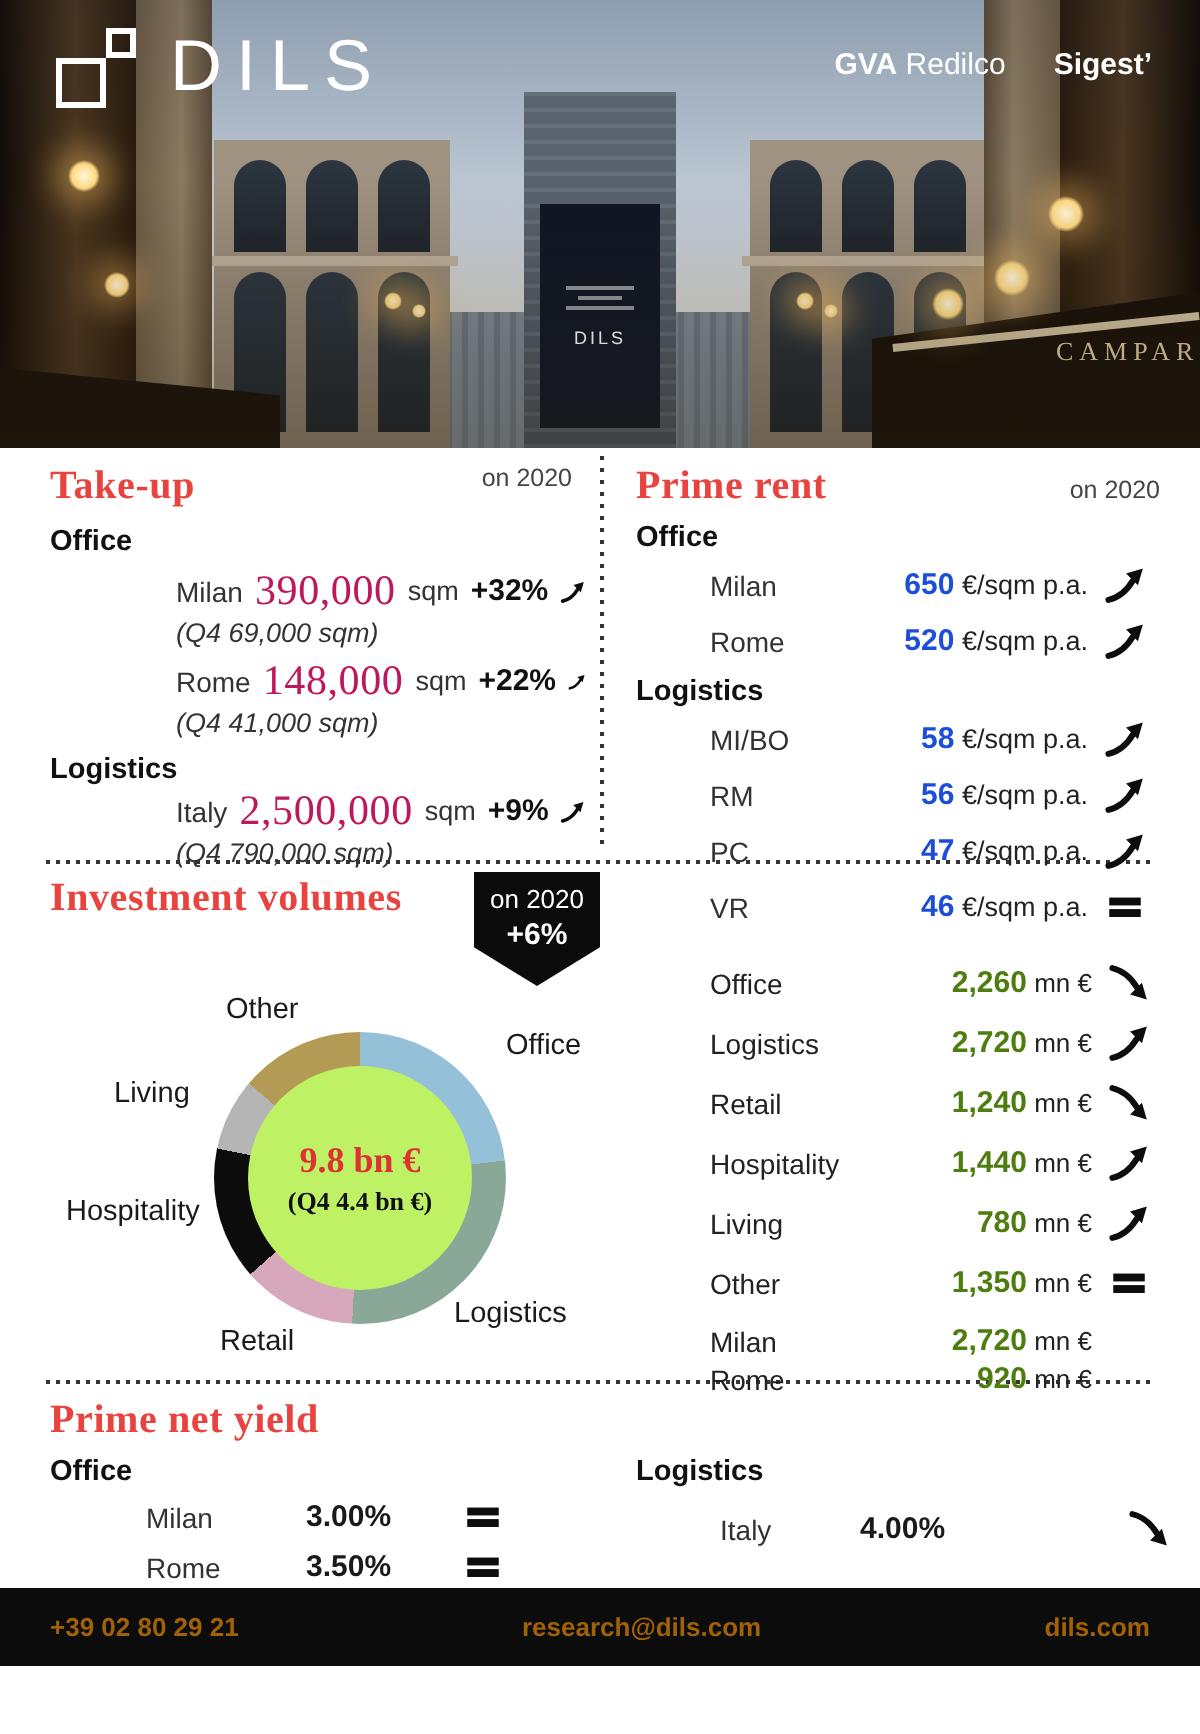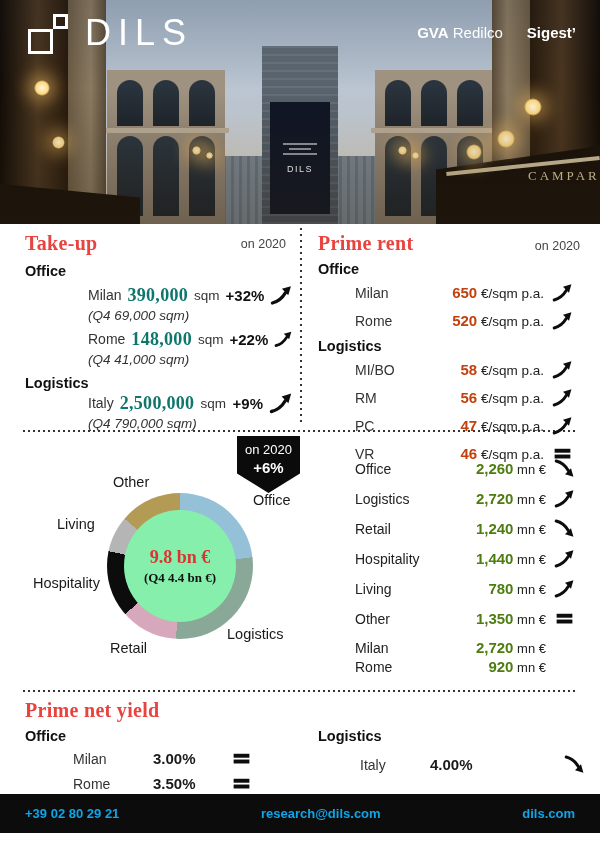--- a/index.html
+++ b/index.html
@@ -65,48 +65,48 @@
   .trend svg { width:100%; height:100%; fill:currentColor; }
   .dotted-h { height:2px; margin:0 23px;
               background:repeating-linear-gradient(90deg,#333 0 2px,rgba(0,0,0,0) 2px 5px); }
 
   
   .top-grid { height:206px; display:flex; position:relative; padding-top:8px; }
   .divider-v { position:absolute; left:300px; top:4px; bottom:4px; width:2px;
                background:repeating-linear-gradient(180deg,#333 0 2px,rgba(0,0,0,0) 2px 6px); }
   .takeup { width:300px; padding:0 14px 0 25px; }
   .primerent { width:300px; padding:0 20px 0 18px; }
-  .tu-head { display:flex; justify-content:space-between; align-items:center;gap:44px; }
+  .tu-head { display:flex; justify-content:space-between; align-items:flex-start;gap:44px; }
   .takeup .grp { margin-top:8px; }
   .tu-row { margin-left:63px; margin-top:4px; }
   .tu-line { display:flex; align-items:center; gap:6px; width:205px; }
   .city { font-size:14px; color:#333; }
-  .red-val { font-family:"Liberation Serif",serif; font-weight:700; font-size:18px; color:#0f766e; letter-spacing:.3px; }
+  .red-val { font-family:"Liberation Serif",serif; font-weight:400; font-size:21px; color:#be185d; letter-spacing:.3px; }
   .unit { font-size:13.5px; color:#333; }
   .chg { font-weight:700; font-size:15px; color:#111; margin-left:auto; }
   .sub { font-style:italic; font-size:13.5px; color:#333; margin-top:1px; }
   .pr-head { display:flex; justify-content:space-between; align-items:baseline; }
   .primerent .grp { margin-top:6px; }
   .pr-rows { margin-top:5px; }
   .pr-row { display:grid; grid-template-columns:75px 1fr 28px; align-items:center; column-gap:8px;
             padding-left:37px; margin-bottom:7px; }
   .pr-val { justify-self:end; font-size:13.5px; color:#222; white-space:nowrap; }
-  .pr-val b { font-size:15px; color:#c2410c; }
+  .pr-val b { font-size:15px; color:#1d4ed8; }
 
   
   .invest { height:258px; position:relative; padding:6px 20px 0 25px; }
   .badge { position:absolute; left:237px; top:4px; width:63px; height:57px; background:#0b0b0b;
            clip-path:polygon(0 0,100% 0,100% 66%,50% 100%,0 66%);
            display:flex; flex-direction:column; align-items:center; color:#fff; padding-top:6px; }
   .badge .b1 { font-size:13px; }
   .badge .b2 { font-size:15px; font-weight:700; margin-top:2px; }
   .invest-body { display:flex; }
   .donut { position:relative; width:330px; height:225px; flex:none; margin-top:10px; }
   .donut-ring { position:absolute; left:82px; top:45px; width:146px; height:146px; border-radius:50%; }
-  .donut-hole { position:absolute; left:99px; top:62px; width:112px; height:112px; background:#86efac; border-radius:50%;
+  .donut-hole { position:absolute; left:99px; top:62px; width:112px; height:112px; background:#bef264; border-radius:50%;
                 display:flex; flex-direction:column; align-items:center; justify-content:center; }
   .donut-total { font-family:"Liberation Serif",serif; font-weight:700; font-size:18px; color:#de3232; }
   .donut-sub { font-family:"Liberation Serif",serif; font-weight:700; font-size:13px; color:#111; margin-top:2px; }
   .dlabel { position:absolute; font-size:14.5px; color:#1a1a1a; }
   .inv-table { flex:1; margin-top:20px; }
   .inv-row { display:grid; grid-template-columns:1fr auto 26px; align-items:center; column-gap:8px; margin-bottom:9px; }
   .inv-label { font-size:14px; color:#222; }
   .inv-val { justify-self:end; font-size:13px; color:#222; white-space:nowrap; }
   .inv-val b { font-size:15px; color:#4d7c0f; }
   .inv-note { font-size:9.6px; color:#333; margin:-7px 0 8px; }
@@ -119,21 +119,21 @@
   .y-left { width:290px; }
   .y-right { flex:1; padding-left:3px; }
   .y-row { display:grid; align-items:center; margin-top:4px; }
   .y-left .y-row { grid-template-columns:80px 78px 28px; padding-left:48px; }
   .y-right .y-row { grid-template-columns:70px 92px 28px; padding-left:42px; margin-top:10px; }
   .y-right .y-row .trend { margin-left:42px; }
   .y-val { font-weight:700; font-size:15px; }
 
   .gap { height:6px; background:#fff; }
   footer { height:39px; background:#0c0c0c; display:flex; align-items:center; justify-content:space-between;
-           padding:0 25px; color:#0ea5e9; font-size:13px; font-weight:700; }
+           padding:0 25px; color:#a16207; font-size:13px; font-weight:700; }
 </style>
 </head>
 <body>
 
 <div class="page">
 
   <header class="photo">
     <div class="ph-glass" style="left:218px"></div>
     <div class="ph-glass" style="left:334px"></div>
     <div class="ph-sky">
@@ -304,20 +304,21 @@
                 <rect x="3" y="13.2" width="18" height="4.5"></rect>
               </svg></span>
         </div>
       </div>
     </div>
   </section>
 
   <div class="dotted-h"></div>
 
   <section class="invest">
+    <h2 class="sec">Investment volumes</h2>
     <div class="badge">
       <span class="b1">on 2020</span>
       <span class="b2">+6%</span>
     </div>
     <div class="invest-body">
       <div class="donut">
         <div class="donut-ring" style="background: conic-gradient(rgb(148, 193, 216) 0deg, rgb(148, 193, 216) 83.1deg, rgb(138, 168, 151) 83.1deg, rgb(138, 168, 151) 183.1deg, rgb(215, 168, 188) 183.1deg, rgb(215, 168, 188) 228.7deg, rgb(12, 12, 12) 228.7deg, rgb(12, 12, 12) 281.7deg, rgb(181, 181, 181) 281.7deg, rgb(181, 181, 181) 310.4deg, rgb(179, 154, 85) 310.4deg, rgb(179, 154, 85) 360deg);"></div>
         <div class="donut-hole">
           <span class="donut-total">9.8 bn €</span>
           <span class="donut-sub">(Q4 4.4 bn €)</span>

